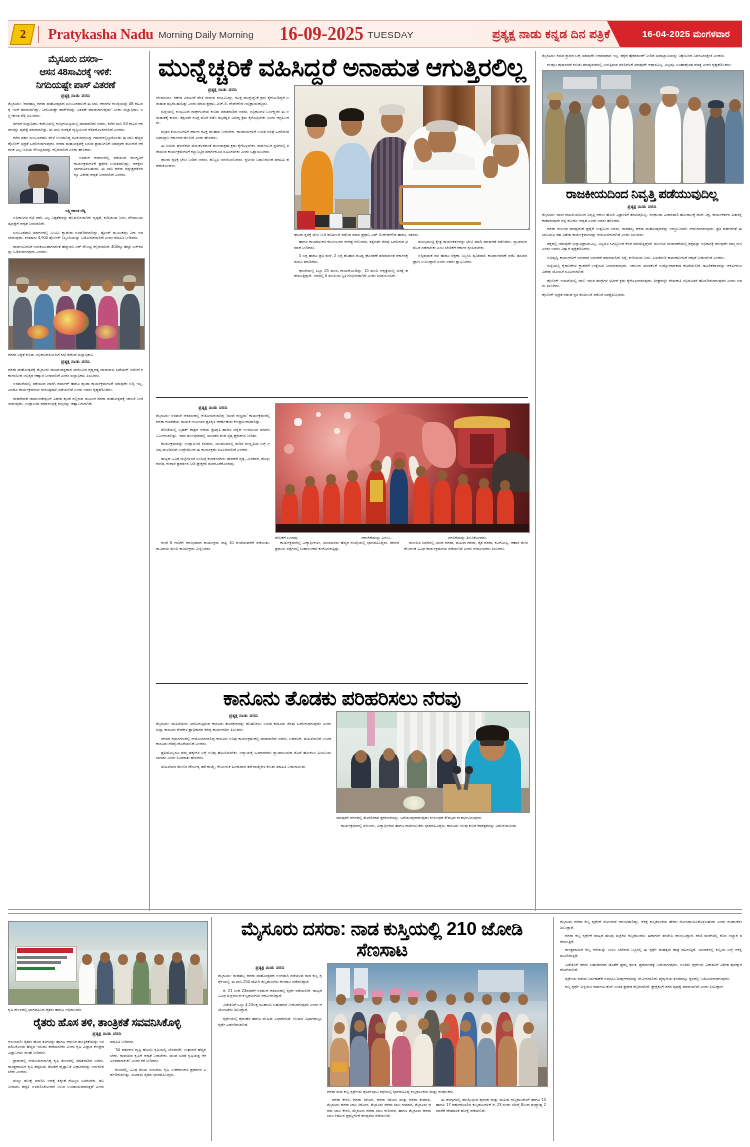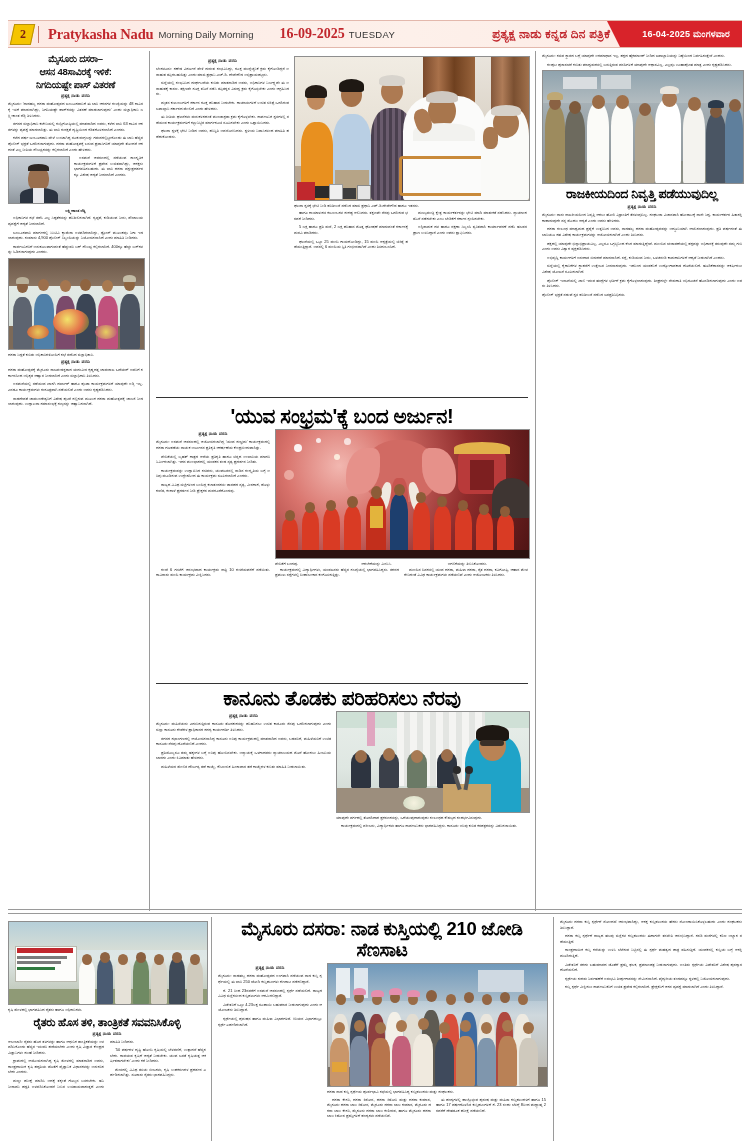--- a/index.html
+++ b/index.html
@@ -7,21 +7,21 @@
   .page{position:relative;width:750px;height:1147px;background:#fff;box-sizing:border-box;padding:0;}
 
   
   .masthead{position:relative;height:26px;margin:20px 8px 0 8px;background:linear-gradient(90deg,#fdeae4 0%,#fdf0ea 55%,#fdeae4 100%);border-top:1px solid #e3b8ac;border-bottom:1px solid #e3b8ac;display:flex;align-items:center;}
   .mh-pagebadge{width:28px;display:flex;align-items:center;justify-content:center;}
   .pagenum{width:19px;height:19px;background:#f5c400;border:1px solid #b8910a;transform:skewX(-12deg);display:flex;align-items:center;justify-content:center;font-size:12px;font-weight:bold;color:#7a1f12;font-family:"Liberation Serif",serif;}
   .pagenum span{transform:skewX(12deg);}
   .mh-sep{width:1px;height:17px;background:#c9796a;margin:0 9px 0 2px;}
   .mh-title{font-family:"Liberation Serif",serif;font-weight:bold;font-size:14.5px;color:#c1272d;letter-spacing:-0.2px;}
   .mh-sub{font-size:9.5px;color:#3b3b3b;margin-left:5px;}
-  .mh-date{font-family:"Liberation Serif",serif;font-weight:bold;font-size:14px;color:#c1272d;margin-left:26px;}
+  .mh-date{font-family:"Liberation Serif",serif;font-weight:bold;font-size:18px;color:#c1272d;margin-left:26px;}
   .mh-day{font-size:9.5px;color:#333;margin-left:4px;letter-spacing:.3px;}
   .mh-kn{flex:1;text-align:right;font-size:12px;font-weight:bold;color:#c1272d;padding-right:10px;letter-spacing:.2px;}
   .mh-redbox{position:relative;height:26px;background:#d8232a;color:#fff;font-size:9px;font-weight:bold;display:flex;align-items:center;padding:0 12px 0 22px;letter-spacing:.2px;}
   .mh-redbox:before{content:"";position:absolute;left:-13px;top:0;width:0;height:0;border-style:solid;border-width:0 13px 26px 0;border-color:transparent #d8232a transparent transparent;}
 
   
   .body-wrap{position:relative;margin:3px 8px 0 8px;height:1090px;}
   .rule-v{position:absolute;top:0;bottom:0;width:1px;background:#9a9a9a;}
   .rule-h{position:absolute;left:0;right:0;height:1px;background:#9a9a9a;}
 
@@ -156,20 +156,21 @@
 
       <div class="byline">ಪ್ರತ್ಯಕ್ಷ ನಾಡು ವರದಿ</div>
       <div class="kn lead">
         <p>ದಸರಾ ಮಹೋತ್ಸವಕ್ಕೆ ಮೈಸೂರು ರಾಜವಂಶಸ್ಥರಾದ ಯದುವೀರ ಕೃಷ್ಣದತ್ತ ಚಾಮರಾಜ ಒಡೆಯರ್ ಅವರಿಗೆ ಸರ್ಕಾರದಿಂದ ಅಧಿಕೃತ ಆಹ್ವಾನ ನೀಡಲಾಗಿದೆ ಎಂದು ಜಿಲ್ಲಾಧಿಕಾರಿ ತಿಳಿಸಿದರು.</p>
         <p>ಅರಮನೆಯಲ್ಲಿ ನಡೆಯುವ ಖಾಸಗಿ ದರ್ಬಾರ್ ಹಾಗೂ ಪೂಜಾ ಕಾರ್ಯಕ್ರಮಗಳಿಗೆ ಯಾವುದೇ ಅಡ್ಡಿ ಇಲ್ಲ. ಎರಡೂ ಕಾರ್ಯಕ್ರಮಗಳು ಸುಸೂತ್ರವಾಗಿ ನಡೆಯಲಿವೆ ಎಂದು ಅವರು ಸ್ಪಷ್ಟಪಡಿಸಿದರು.</p>
         <p>ನಾಡದೇವತೆ ಚಾಮುಂಡೇಶ್ವರಿಗೆ ವಿಶೇಷ ಪೂಜೆ ಸಲ್ಲಿಸುವ ಮೂಲಕ ದಸರಾ ಮಹೋತ್ಸವಕ್ಕೆ ಚಾಲನೆ ನೀಡಲಾಗುವುದು. ಉದ್ಘಾಟನಾ ಸಮಾರಂಭಕ್ಕೆ ಗಣ್ಯರನ್ನು ಆಹ್ವಾನಿಸಲಾಗಿದೆ.</p>
       </div>
     </div>
 
     <div class="col" style="left:148px;top:2px;width:372px;">
+      <div class="hdl hdl-xl" style="border-bottom:0;padding-bottom:1px;">ಮುನ್ನೆಚ್ಚರಿಕೆ ವಹಿಸಿದ್ದರೆ ಅನಾಹುತ ಆಗುತ್ತಿರಲಿಲ್ಲ</div>
 
       <div style="display:flex;gap:5px;margin-top:3px;">
         <div style="width:133px;">
           <div class="byline">ಪ್ರತ್ಯಕ್ಷ ನಾಡು ವರದಿ</div>
           <div class="kn lead">
             <p>ಬೆಂಗಳೂರು: ಗಣೇಶ ವಿಸರ್ಜನೆ ವೇಳೆ ದುರಂತ ಸಂಭವಿಸಿದ್ದು, ಸೂಕ್ತ ಮುನ್ನೆಚ್ಚರಿಕೆ ಕ್ರಮ ಕೈಗೊಂಡಿದ್ದರೆ ಅನಾಹುತ ತಪ್ಪಿಸಬಹುದಿತ್ತು ಎಂದು ಮಾಜಿ ಪ್ರಧಾನಿ ಎಚ್.ಡಿ. ದೇವೇಗೌಡ ಅಭಿಪ್ರಾಯಪಟ್ಟರು.</p>
             <p>ಜಿಲ್ಲೆಯಲ್ಲಿ ಸಂಭವಿಸಿದ ದುರ್ಘಟನೆಯ ಕುರಿತು ಮಾತನಾಡಿದ ಅವರು, ಅಧಿಕಾರಿಗಳ ನಿರ್ಲಕ್ಷ್ಯವೇ ಈ ಅನಾಹುತಕ್ಕೆ ಕಾರಣ. ತಕ್ಷಣವೇ ಸೂಕ್ತ ತನಿಖೆ ನಡೆಸಿ ತಪ್ಪಿತಸ್ಥರ ವಿರುದ್ಧ ಕ್ರಮ ಕೈಗೊಳ್ಳಬೇಕು ಎಂದು ಆಗ್ರಹಿಸಿದರು.</p>
             <p>ಮೃತರ ಕುಟುಂಬಗಳಿಗೆ ಸರ್ಕಾರ ಸೂಕ್ತ ಪರಿಹಾರ ನೀಡಬೇಕು. ಗಾಯಾಳುಗಳಿಗೆ ಉಚಿತ ಚಿಕಿತ್ಸೆ ಒದಗಿಸುವ ಜವಾಬ್ದಾರಿ ಸರ್ಕಾರದ ಮೇಲಿದೆ ಎಂದು ಹೇಳಿದರು.</p>
             <p>ಈ ರೀತಿಯ ಘಟನೆಗಳು ಮರುಕಳಿಸದಂತೆ ಮುಂಜಾಗ್ರತಾ ಕ್ರಮ ಕೈಗೊಳ್ಳಬೇಕು. ಸಾರ್ವಜನಿಕ ಸ್ಥಳಗಳಲ್ಲಿ ನಡೆಯುವ ಕಾರ್ಯಕ್ರಮಗಳಿಗೆ ಕಟ್ಟುನಿಟ್ಟಿನ ಮಾರ್ಗಸೂಚಿ ರೂಪಿಸಬೇಕು ಎಂದು ಒತ್ತಾಯಿಸಿದರು.</p>
             <p>ಘಟನಾ ಸ್ಥಳಕ್ಕೆ ಭೇಟಿ ನೀಡಿದ ಅವರು, ಪರಿಸ್ಥಿತಿ ಅವಲೋಕಿಸಿದರು. ಸ್ಥಳೀಯ ನಿವಾಸಿಗಳಿಂದ ಮಾಹಿತಿ ಪಡೆದುಕೊಂಡರು.</p>
@@ -232,21 +233,20 @@
           <div class="kn">
             <p>ಮುಖ್ಯಮಂತ್ರಿ ಕ್ಷೇತ್ರ ಕಾರ್ಯಕರ್ತರನ್ನು ಭೇಟಿ ಮಾಡಿ ಮಾತುಕತೆ ನಡೆಸಿದರು. ನ್ಯಾಯಾಂಗ ತನಿಖೆ ನಡೆಸಬೇಕು ಎಂಬ ಬೇಡಿಕೆಗೆ ಸರ್ಕಾರ ಸ್ಪಂದಿಸಬೇಕು.</p>
             <p>ಅಗ್ನಿಶಾಮಕ ದಳ ಹಾಗೂ ರಕ್ಷಣಾ ಸಿಬ್ಬಂದಿ ತ್ವರಿತವಾಗಿ ಕಾರ್ಯಾಚರಣೆ ನಡೆಸಿ ಹಲವರ ಪ್ರಾಣ ಉಳಿಸಿದ್ದಾರೆ ಎಂದು ಅವರು ಶ್ಲಾಘಿಸಿದರು.</p>
           </div>
         </div>
       </div>
     </div>
 
     <div class="col" style="left:148px;top:350px;width:372px;">
       <div class="rule-h" style="top:-4px;left:0;right:0;background:#333;height:1px;"></div>
-      <div class="hdl hdl-lg" style="padding-top:4px;">'ಯುವ ಸಂಭ್ರಮ'ಕ್ಕೆ ಬಂದ ಅರ್ಜುನ!</div>
       <div style="display:flex;gap:5px;margin-top:2px;">
         <div style="width:114px;">
           <div class="byline">ಪ್ರತ್ಯಕ್ಷ ನಾಡು ವರದಿ</div>
           <div class="kn lead">
             <p>ಮೈಸೂರು: ಅರಮನೆ ಆವರಣದಲ್ಲಿ ಆಯೋಜಿಸಲಾಗಿದ್ದ 'ಯುವ ಸಂಭ್ರಮ' ಕಾರ್ಯಕ್ರಮದಲ್ಲಿ ದಸರಾ ಗಜಪಡೆಯ ನಾಯಕ ಅರ್ಜುನನ ಪ್ರತಿಕೃತಿ ಆಕರ್ಷಣೆಯ ಕೇಂದ್ರಬಿಂದುವಾಗಿತ್ತು.</p>
             <p>ವೇದಿಕೆಯಲ್ಲಿ ಬೃಹತ್ ಗಾತ್ರದ ಆನೆಯ ಪ್ರತಿಕೃತಿ ಹಾಗೂ ಚಿನ್ನದ ಅಂಬಾರಿಯ ಮಾದರಿ ನಿರ್ಮಿಸಲಾಗಿತ್ತು. ಇದರ ಮುಂಭಾಗದಲ್ಲಿ ಯುವಕರ ತಂಡ ನೃತ್ಯ ಪ್ರದರ್ಶನ ನೀಡಿತು.</p>
             <p>ಕಾರ್ಯಕ್ರಮವನ್ನು ಉದ್ಘಾಟಿಸಿದ ಸಚಿವರು, ಯುವಜನರಲ್ಲಿ ನಾಡಿನ ಸಂಸ್ಕೃತಿಯ ಬಗ್ಗೆ ಅರಿವು ಮೂಡಿಸುವ ಉದ್ದೇಶದಿಂದ ಈ ಕಾರ್ಯಕ್ರಮ ರೂಪಿಸಲಾಗಿದೆ ಎಂದರು.</p>
             <p>ರಾಜ್ಯದ ವಿವಿಧ ಜಿಲ್ಲೆಗಳಿಂದ ಬಂದಿದ್ದ ಕಲಾತಂಡಗಳು ಜಾನಪದ ನೃತ್ಯ, ವೀರಗಾಸೆ, ಡೊಳ್ಳು ಕುಣಿತ, ಕಂಸಾಳೆ ಪ್ರದರ್ಶನ ನೀಡಿ ಪ್ರೇಕ್ಷಕರ ಮನಸೂರೆಗೊಂಡವು.</p>
           </div>
         </div>

